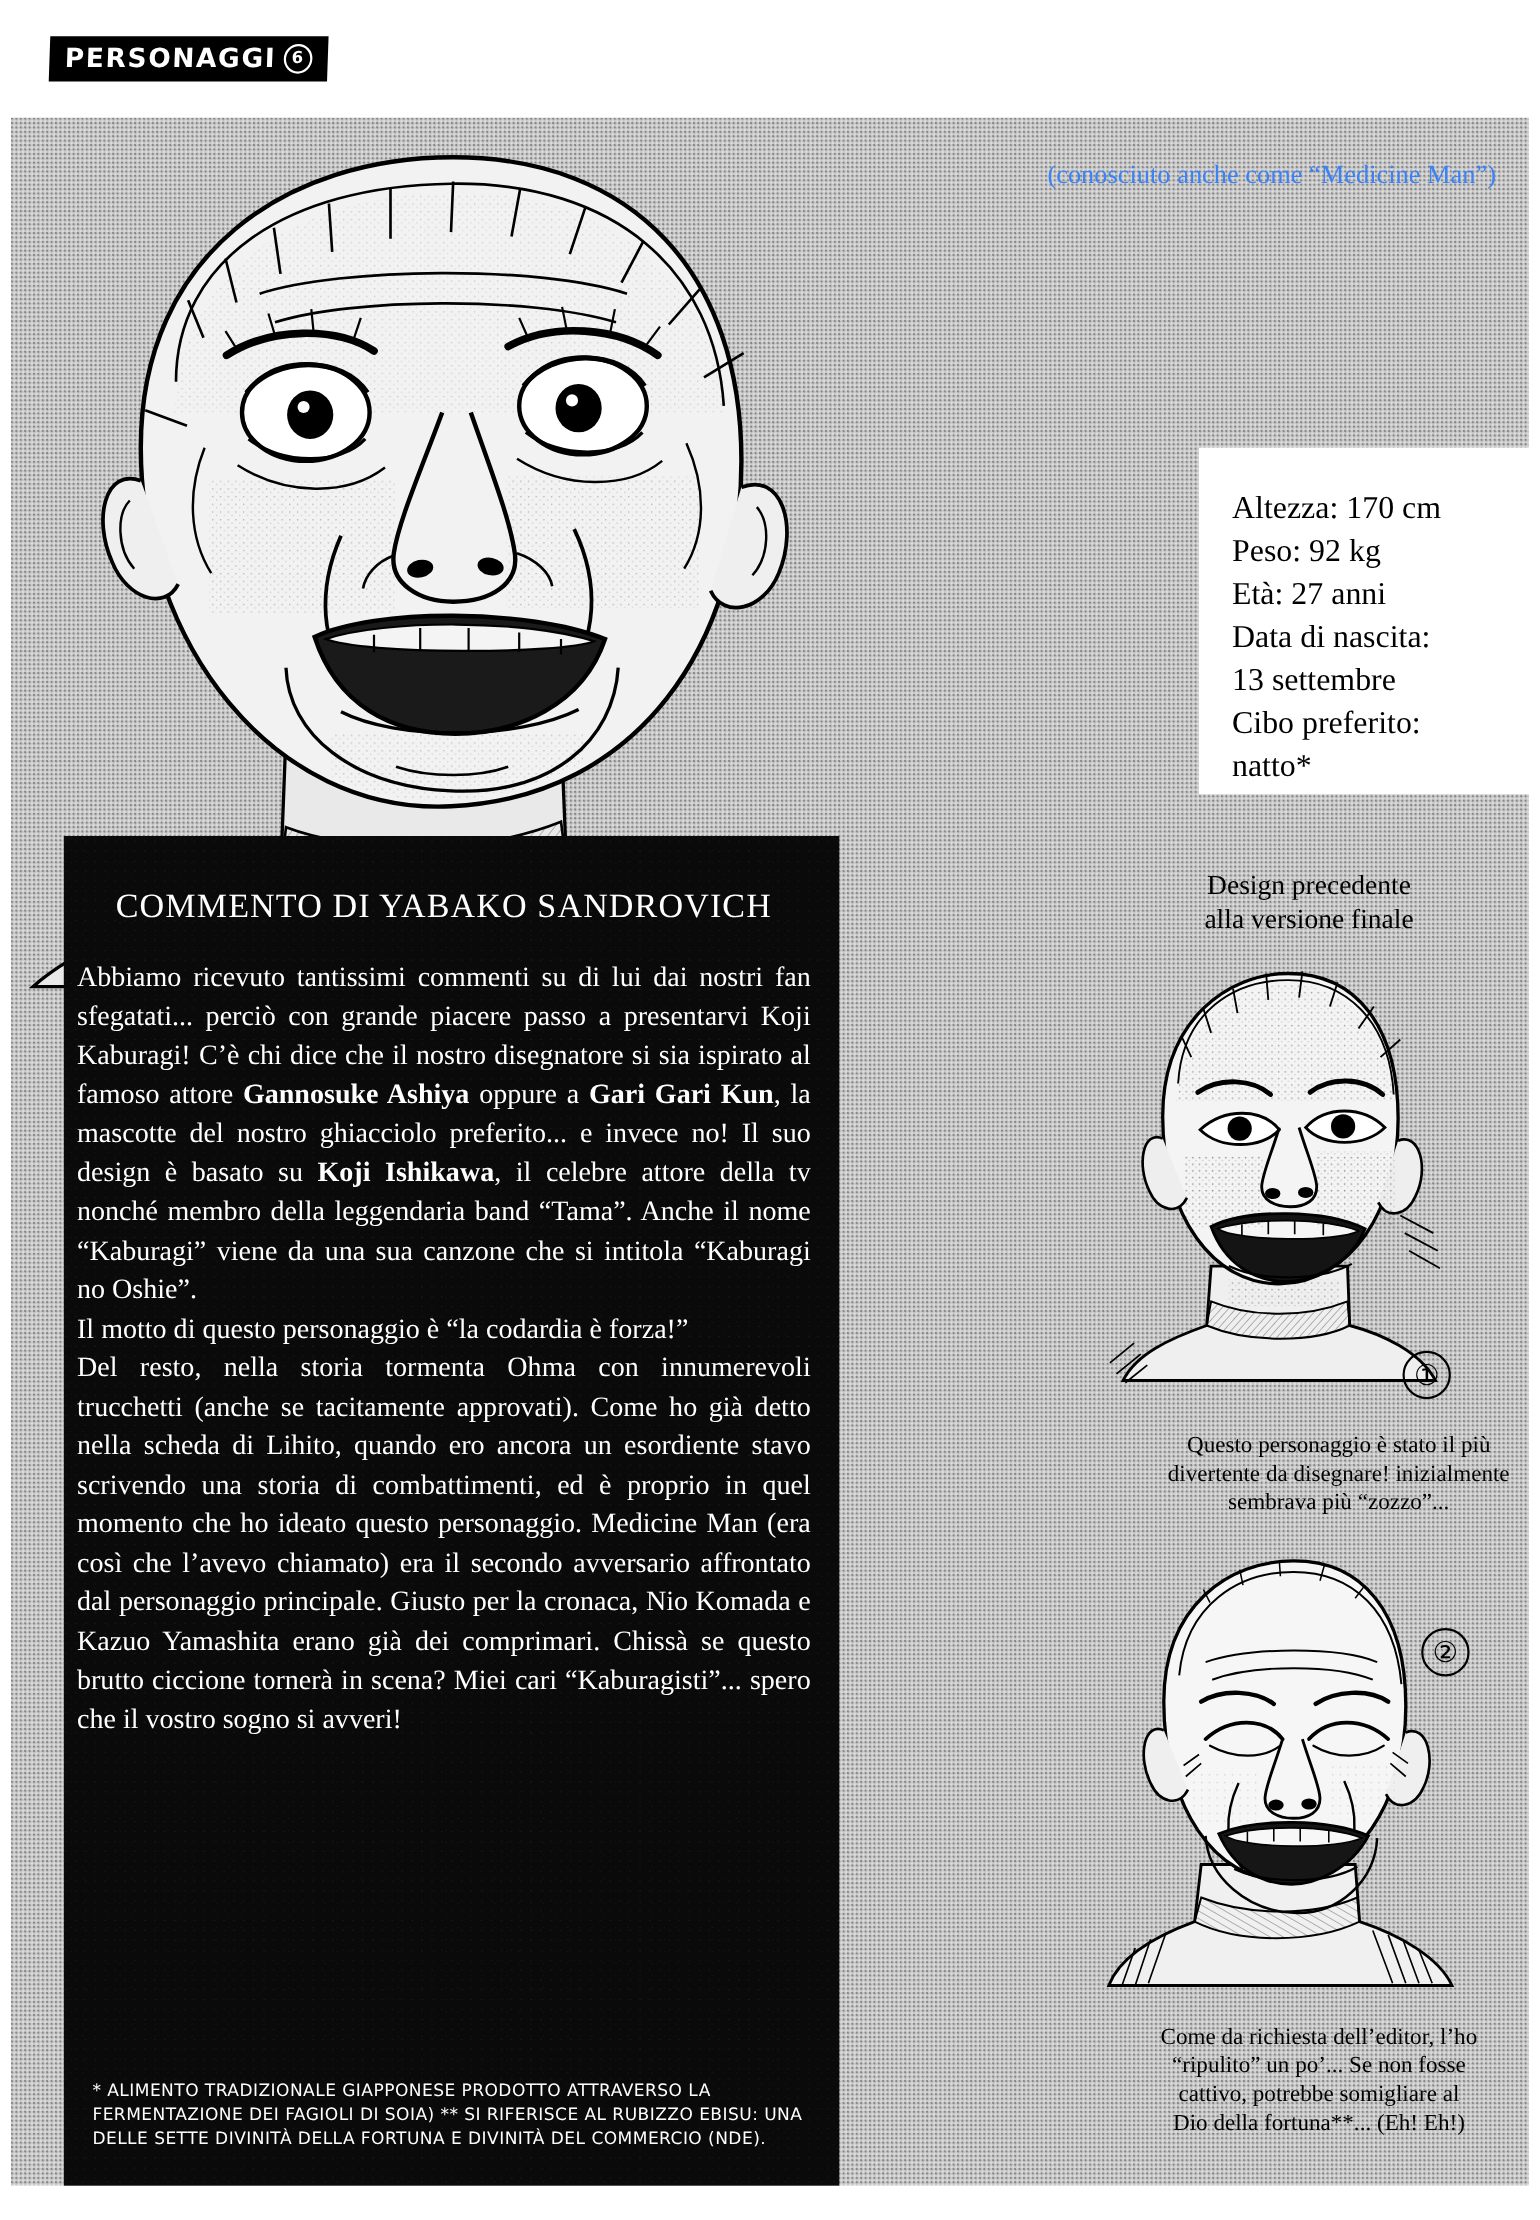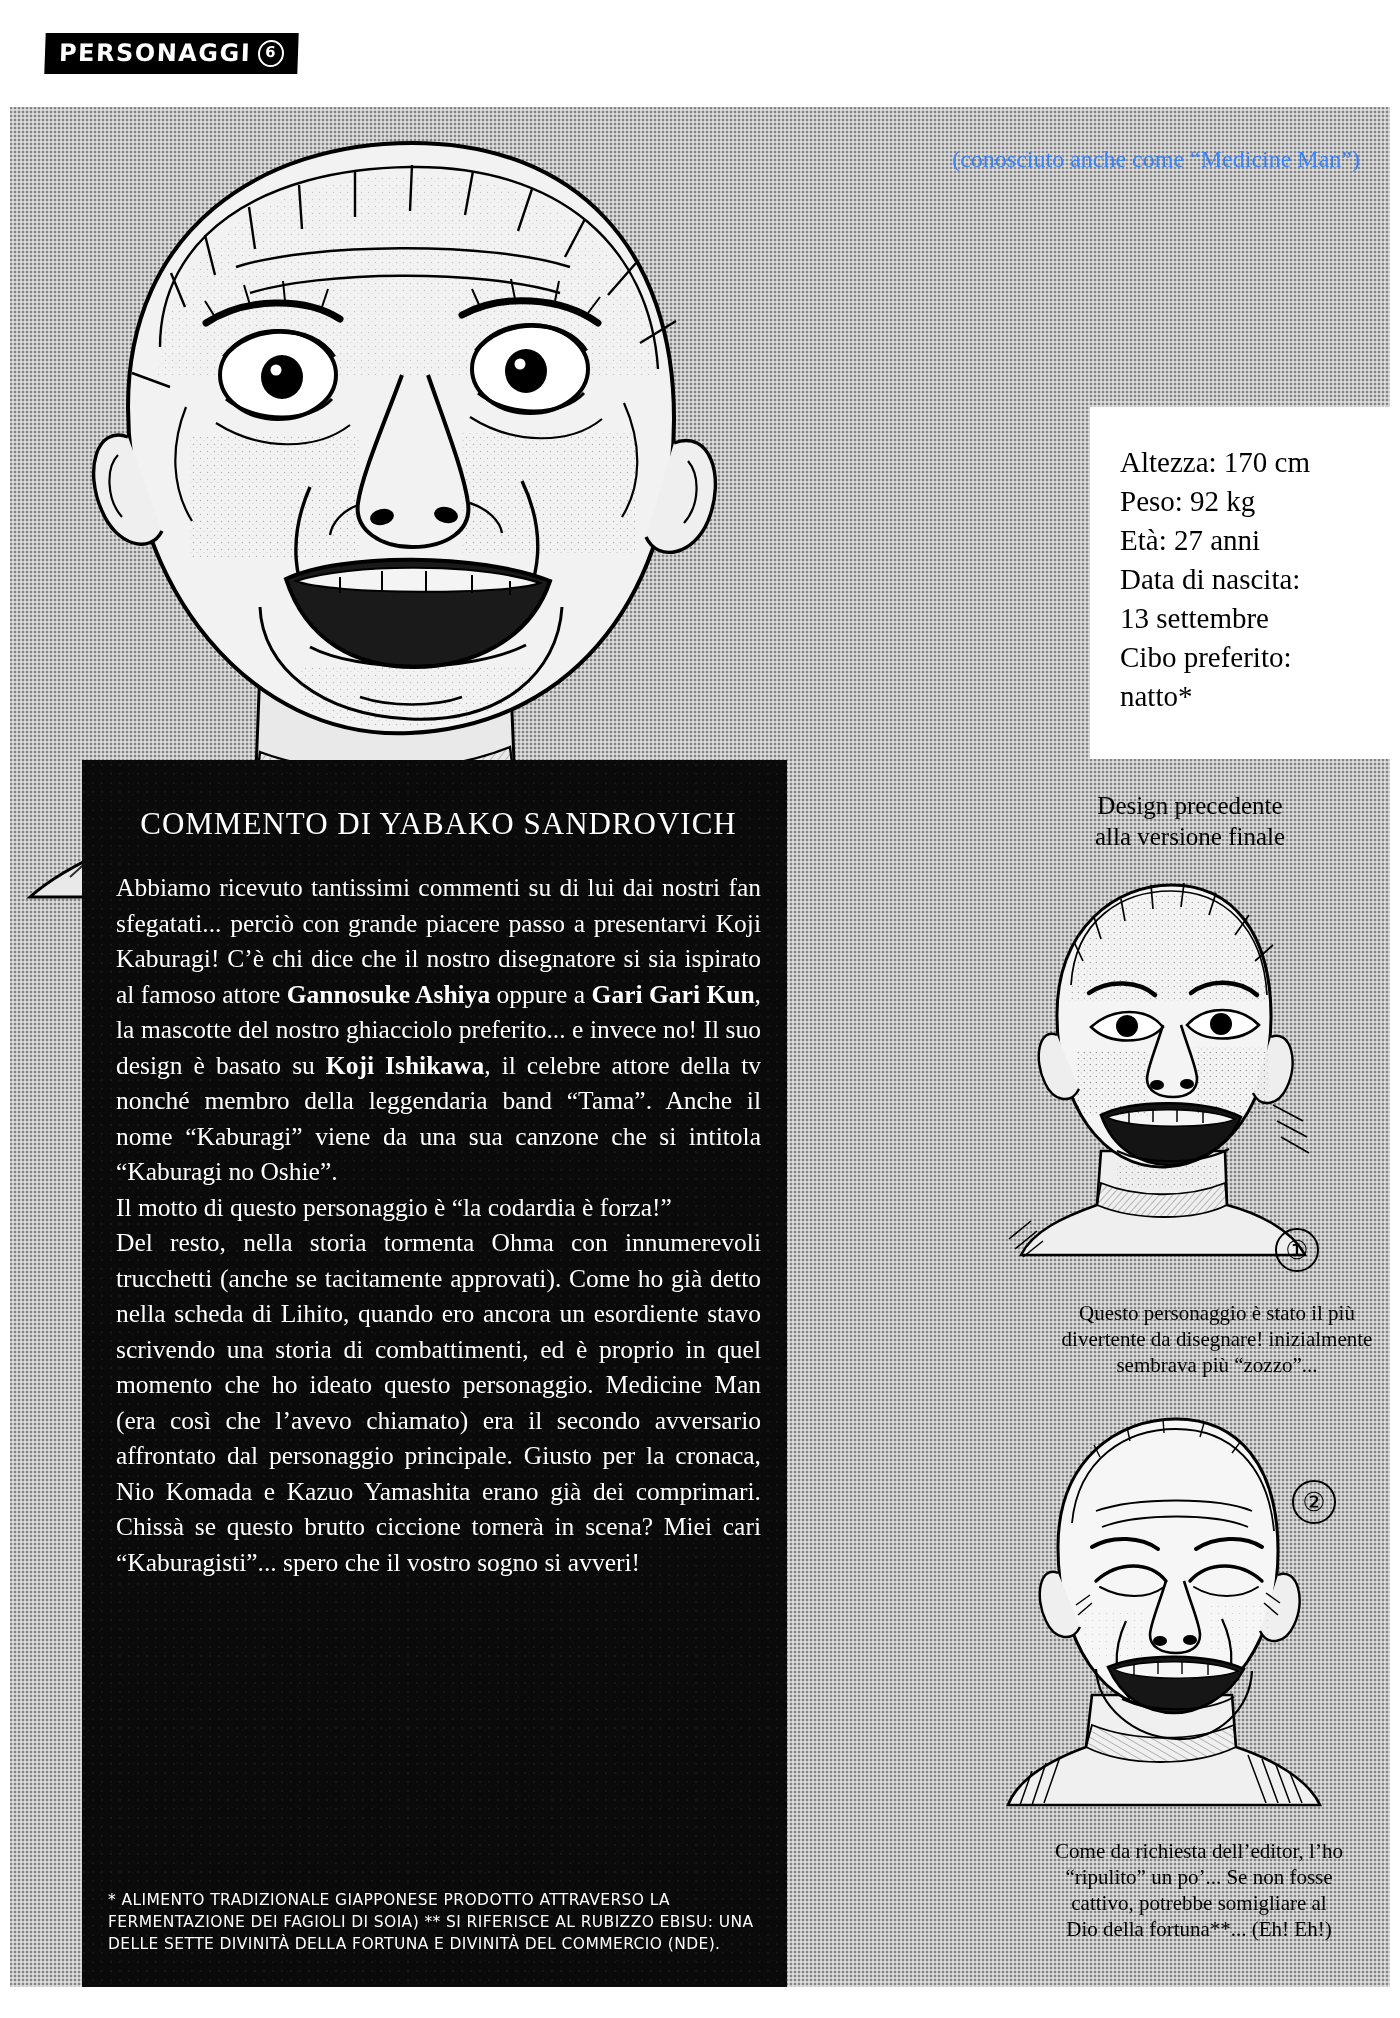--- a/index.html
+++ b/index.html
@@ -63,21 +63,21 @@
     position:absolute;left:10px;top:107px;width:1380px;height:1880px;
     z-index:1;
   }
 
   
   #portrait{position:absolute;left:0px;top:0px;width:860px;height:800px;z-index:2;}
   #portrait svg{display:block;}
 
   
   #stats-box{
-    position:absolute;left:1080px;top:300px;width:300px;height:352px;
+    position:absolute;left:1080px;top:300px;width:300px;height:315px;
     background:#ffffff;z-index:5;
     padding:36px 0 0 30px;box-sizing:border-box;
   }
   #stats-box .stat{
     font-size:29px;line-height:39px;color:#000;white-space:nowrap;
   }
 
   
   #design-caption{
     position:absolute;left:1030px;top:790px;width:320px;
@@ -112,22 +112,21 @@
   #caption2{
     position:absolute;left:985px;top:1838px;width:400px;
     text-align:center;font-size:21px;line-height:26px;color:#000;z-index:5;
   }
   #caption2 div{white-space:nowrap;padding-left:28px;}
 
   
   #comment-panel{
     position:absolute;left:58px;top:760px;width:705px;height:1235px;
     z-index:8;color:#ffffff;box-sizing:border-box;
-    padding:28px 26px 0 34px;
-    margin-left:24px;
+    padding:28px 26px 0 12px;
   }
   #comment-title{
     text-align:center;font-size:31px;letter-spacing:1px;
     margin:18px 0 28px 0;white-space:nowrap;
     font-family:"Liberation Serif", serif;
   }
   #comment-body{
     font-size:25.5px;line-height:35.5px;text-align:justify;
     text-align-last:left;
     font-family:"Liberation Serif", serif;

